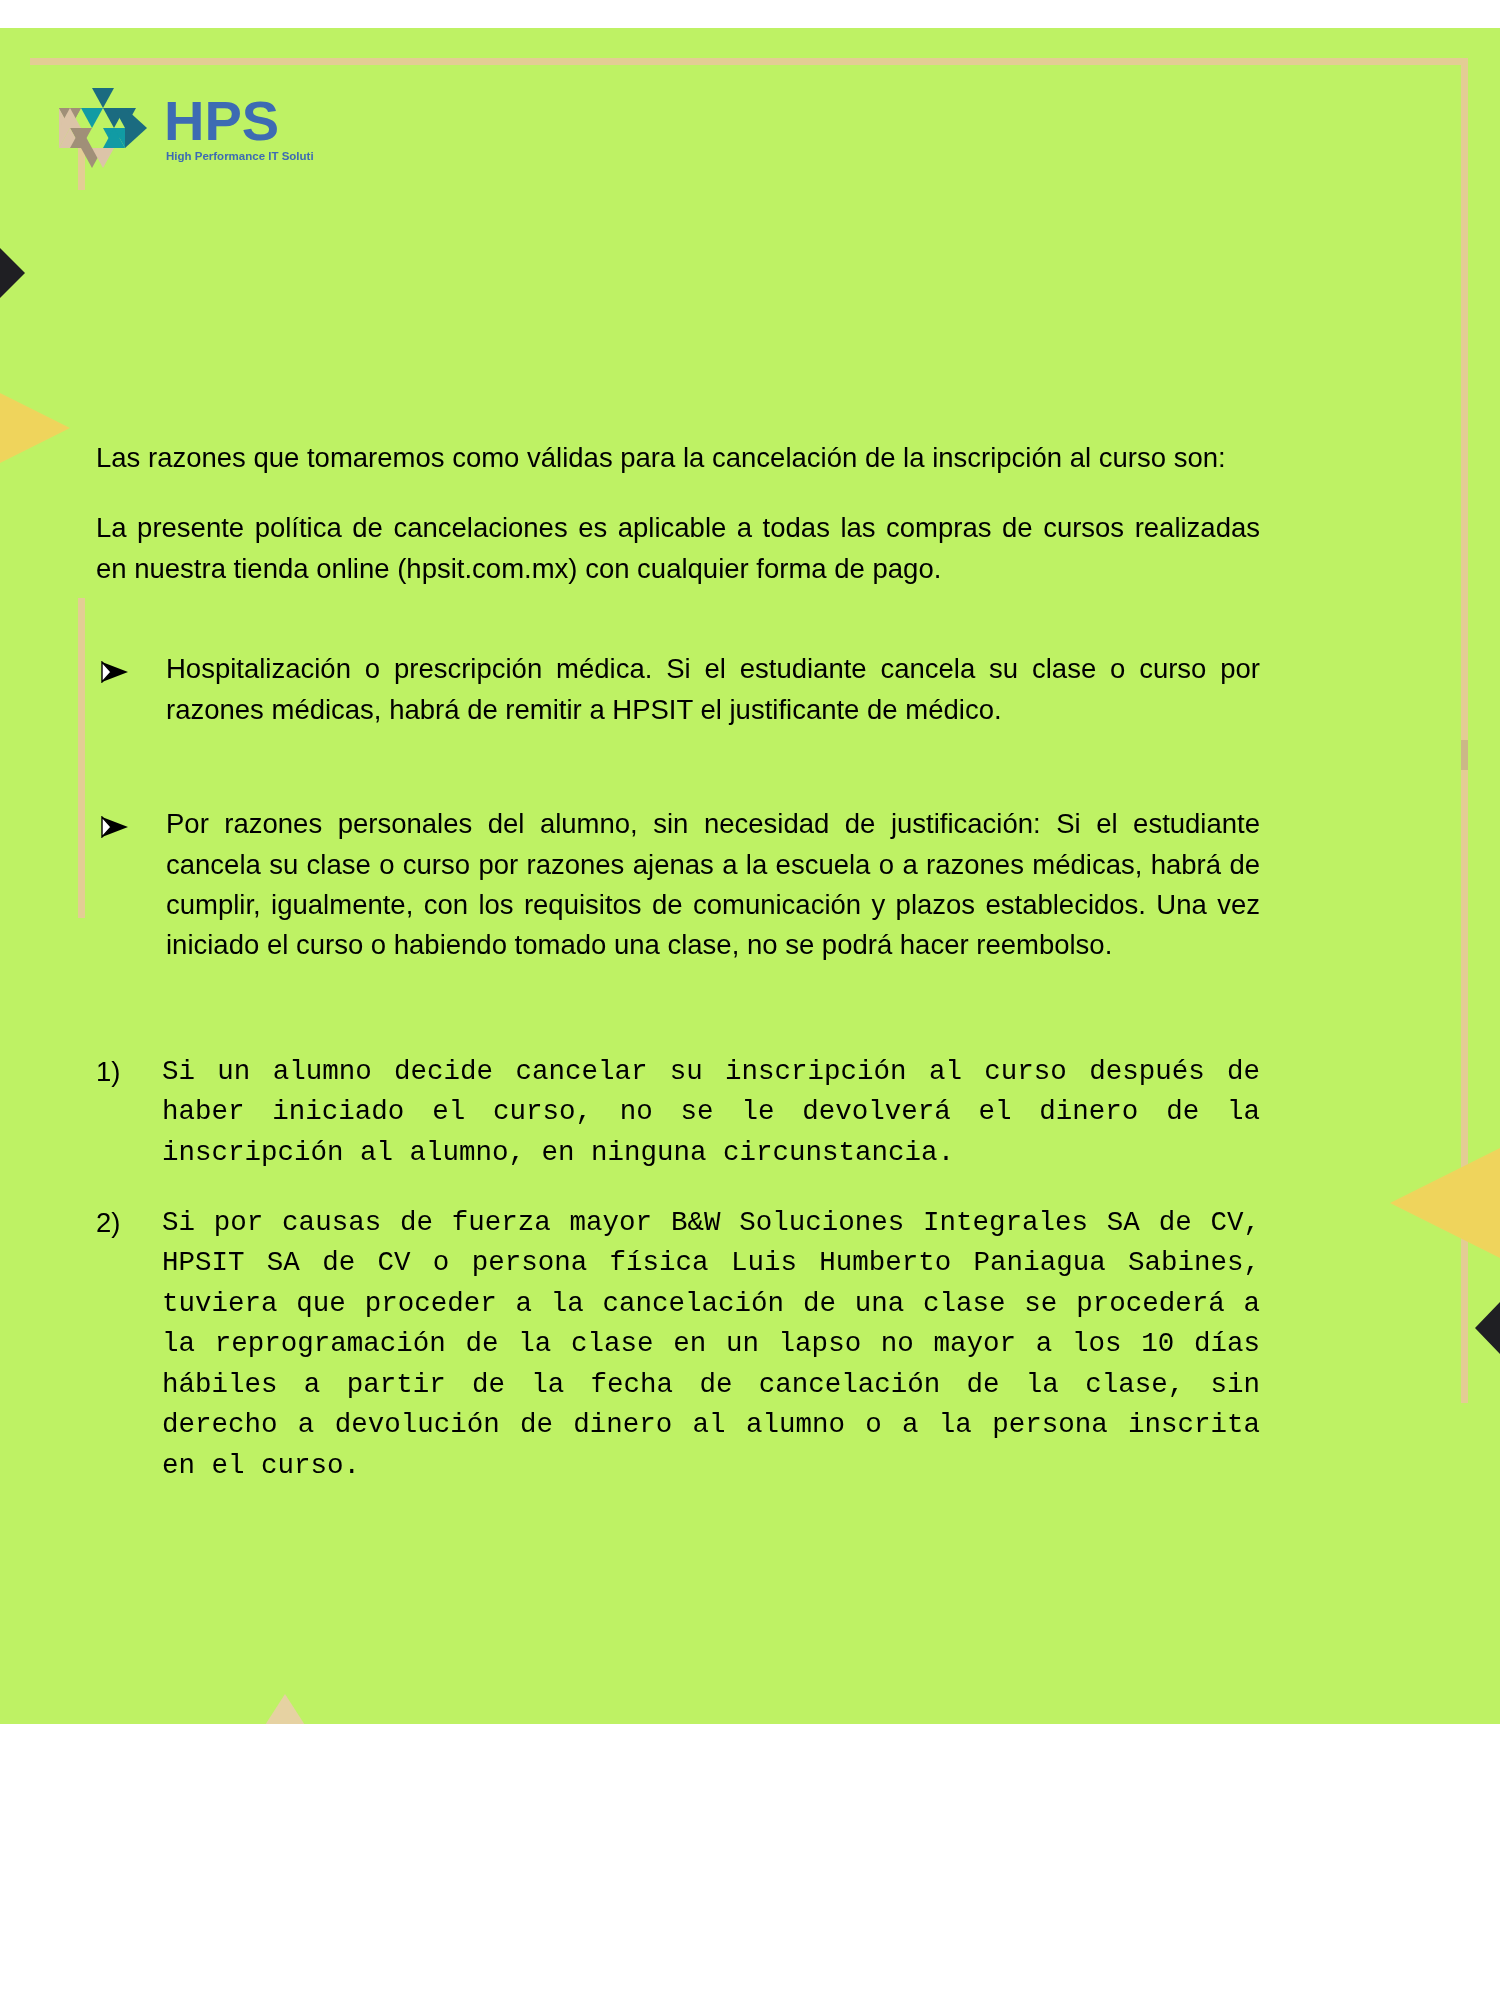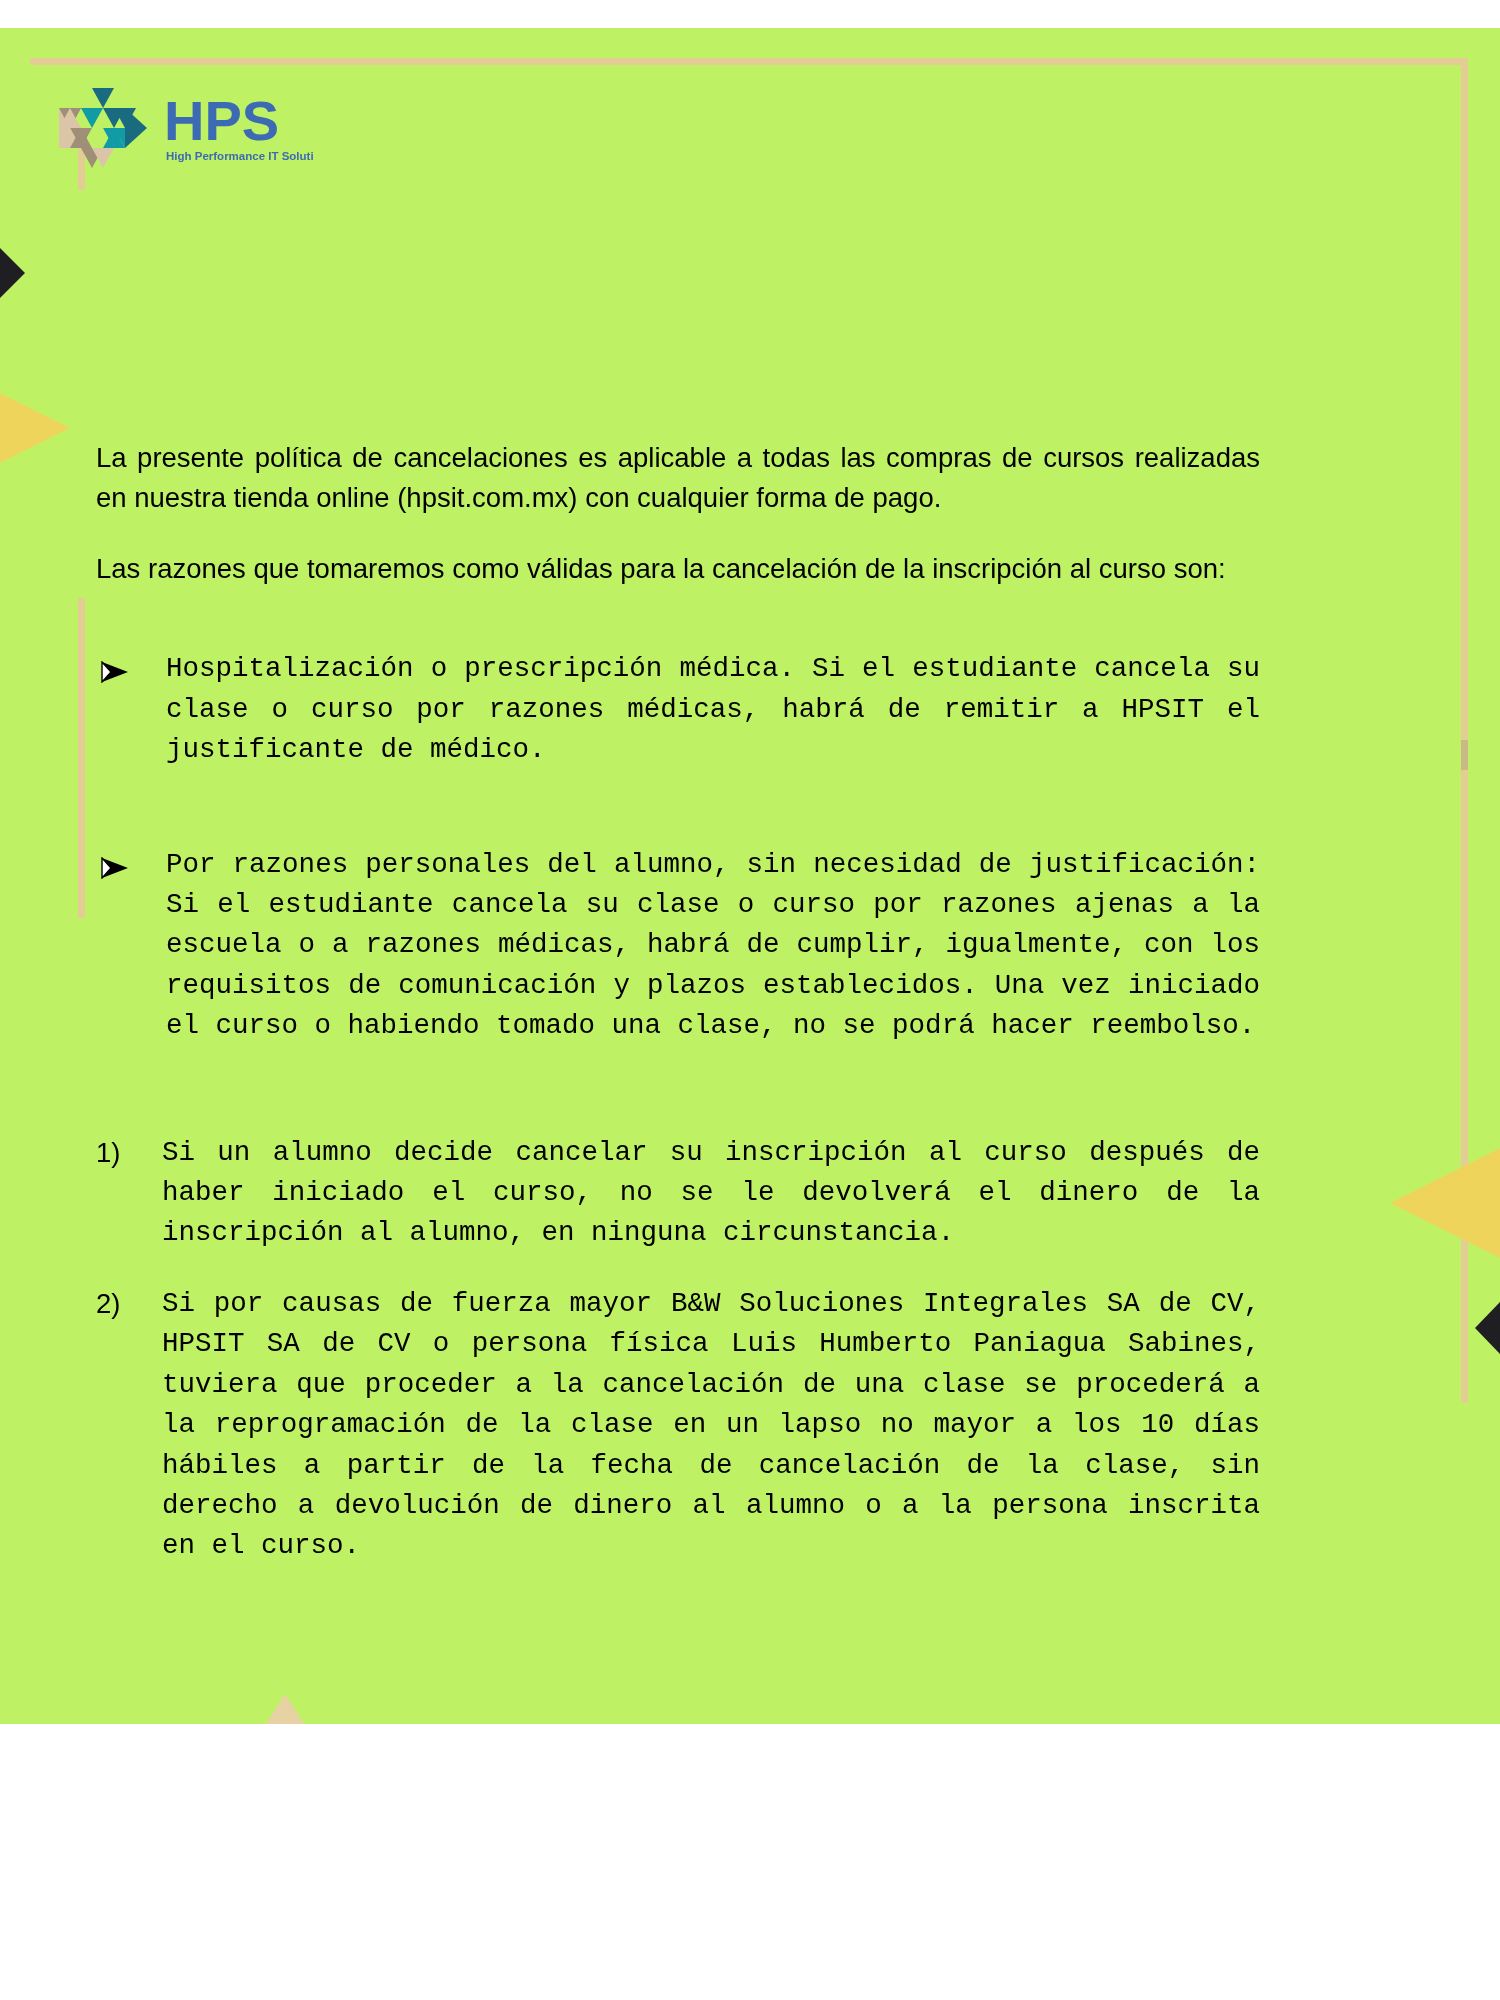--- a/index.html
+++ b/index.html
@@ -189,21 +189,20 @@
     font-size: 27px;
     line-height: 1.47;
     padding-left: 4px;
     color: #000;
   }
   .arrow-item .marker svg { display: block; margin-top: 12px; }
   .arrow-item .content {
     flex: 1 1 auto;
     text-align: justify;
     text-justify: inter-word;
-    font-family: Liberation Mono, monospace;
   }
 
   
   .num-item {
     display: flex;
     margin-bottom: 30px;
   }
   .num-item .marker {
     flex: 0 0 66px;
     font-size: 27.5px;
@@ -309,23 +308,23 @@
     </svg>
     <svg class="logo-word" viewBox="0 0 150 80">
       <text x="0" y="48" font-family="Liberation Sans, sans-serif" font-size="56" font-weight="bold" fill="#3d6bb3">HPS</text>
       <text x="2" y="68" font-family="Liberation Sans, sans-serif" font-size="11.5" font-weight="bold" fill="#3d6bb3">High Performance IT Solutions</text>
     </svg>
   </div>
 
 
   <div id="body">
 
+    <p class="para">Las razones que tomaremos como válidas para la cancelación de la inscripción al curso son:</p>
+
     <p class="para">La presente política de cancelaciones es aplicable a todas las compras de cursos realizadas en nuestra tienda online (hpsit.com.mx) con cualquier forma de pago.</p>
-
-    <p class="para">Las razones que tomaremos como válidas para la cancelación de la inscripción al curso son:</p>
 
     <div class="gap-sm"></div>
 
     <div class="arrow-item">
       <div class="marker">
         <svg width="30" height="22" viewBox="0 0 30 22">
             <polygon points="2,1 28,11 2,21 11,11" fill="#000"></polygon>
             <polygon points="2,1 11,11 2,21" fill="#fff" stroke="#000" stroke-width="1.4"></polygon>
           </svg>
       </div>

